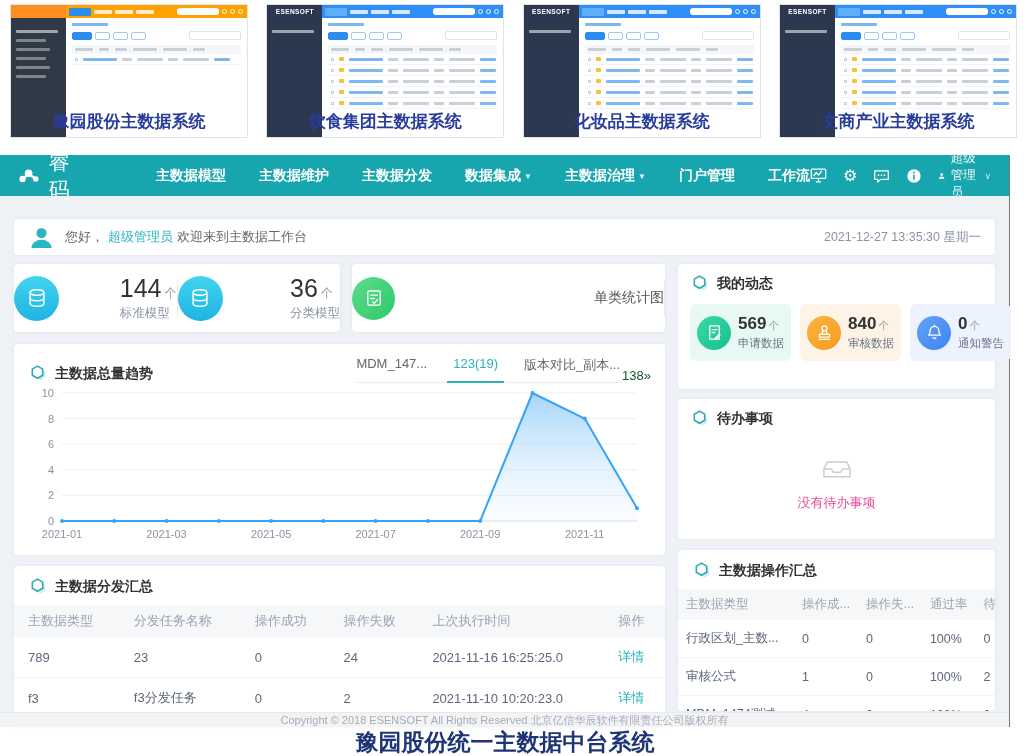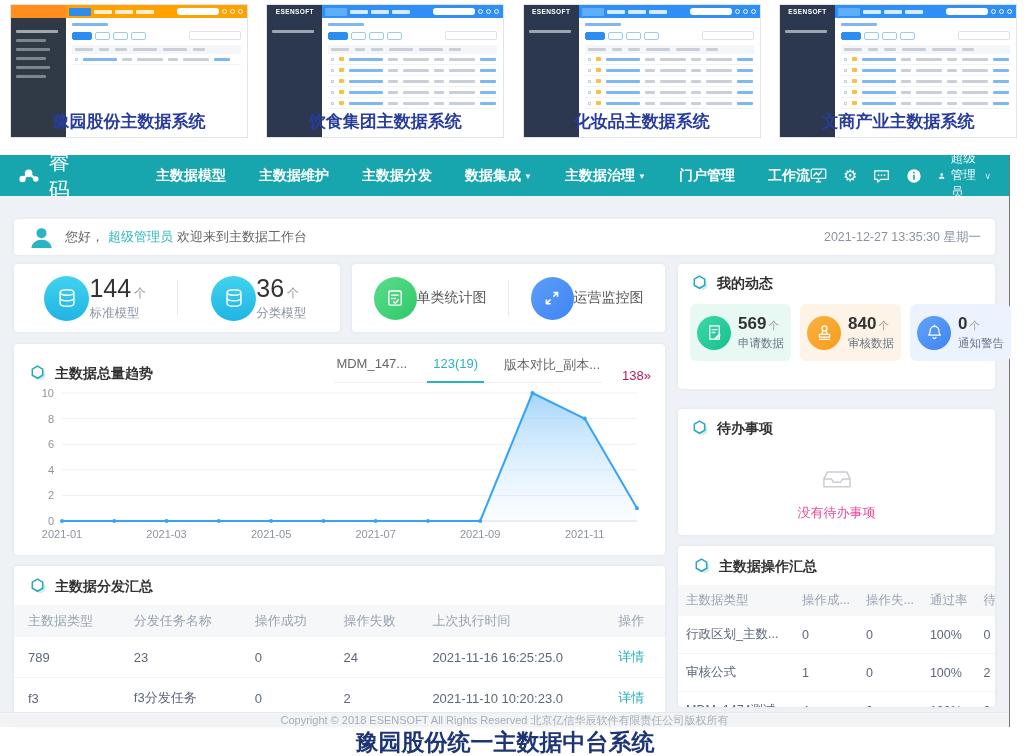--- a/index.html
+++ b/index.html
@@ -62,40 +62,40 @@
   .greeting .date { margin-left:auto; color:#8B93A3; font-size:12.5px; }
   .greeting .avatar { margin-right:10px; display:flex; }
 
   .cols { display:flex; gap:13px; margin-top:9px; }
   .col-left { width:651px; flex:none; }
   .col-right { width:317px; flex:none; }
 
   .stats-row { display:flex; gap:12px; }
   .stat-card { height:68px; display:flex; align-items:center; }
   #card-models { width:326px; } #card-links { width:313px; }
-  .stat-half { flex:1; display:flex; align-items:center; justify-content:center; }
+  .stat-half { flex:1; display:flex; align-items:center; justify-content:space-between; }
   .vdiv { width:1px; height:36px; background:#E8ECF1; flex:none; }
   .circle { border-radius:50%; display:flex; align-items:center; justify-content:center; flex:none; }
   .circle.cyan  { width:45px; height:45px; background:linear-gradient(180deg,#41D3EE,#1FB4E4); }
   .circle.green { width:43px; height:43px; background:linear-gradient(135deg,#5BDC8B,#2FC96A); }
   .circle.blue  { width:43px; height:43px; background:linear-gradient(135deg,#5C9FF8,#3F84F5); }
   .stat-num { font-size:25px; color:#333; }
   .stat-unit { font-size:12px; color:#999; margin-left:3px; }
   .stat-label { font-size:12.5px; color:#8A93A3; margin-top:2px; }
   .link-label { font-size:14px; color:#555; }
 
   .panel-title { display:flex; align-items:center; gap:8px; font-size:14px; font-weight:600; color:#333; }
 
   .chart-card { margin-top:12px; height:211px; padding:10px 14px; }
   .chart-head { display:flex; align-items:flex-end; }
   .tabs { margin-left:auto; display:flex; gap:26px; border-bottom:1px solid #ECEEF1; padding:2px 2px 8px; }
   .tab { font-size:13px; color:#666; position:relative; cursor:pointer; white-space:nowrap; }
   .tab.active { color:#2AB3BD; }
   .tab.active::after { content:""; position:absolute; left:-6px; right:-6px; bottom:-9px; height:2px; background:#2AB3BD; }
-  .tabs-more { font-size:13px; color:#be185d; margin-left:20px; padding-top:2px; cursor:pointer; white-space:nowrap; }
+  .tabs-more { font-size:13px; color:#14532d; padding-top:2px; cursor:pointer; white-space:nowrap; }
 
   .table-card { margin-top:11px; height:161px; overflow:hidden; }
   .table-card .panel-title { padding:11px 14px 9px; }
   table { width:100%; border-collapse:collapse; }
   #dispatch-table { font-size:13px; }
   #ops-table { font-size:12.5px; }
   th { background:#F6F7F9; color:#9AA3B3; font-weight:400; text-align:left; padding:7px 10px; white-space:nowrap; }
   td { color:#5D6779; padding:11px 10px; border-bottom:1px solid #F3F4F7; white-space:nowrap; }
   #ops-table td { padding:10px 8px; } #ops-table th { padding:7px 8px; }
   th:first-child, td:first-child { padding-left:14px; }
@@ -106,21 +106,21 @@
   .act-item { flex:1; border-radius:6px; padding:10px 7px; display:flex; align-items:center; gap:7px; }
   .act-item.c0 { background:#E8F9F3; } .act-item.c1 { background:#FDF3E6; } .act-item.c2 { background:#EDF3FE; }
   .act-circle { width:34px; height:34px; border-radius:50%; display:flex; align-items:center; justify-content:center; flex:none; }
   .c0 .act-circle { background:linear-gradient(135deg,#3BD9A8,#17C08D); }
   .c1 .act-circle { background:linear-gradient(135deg,#FBB243,#F79C1D); }
   .c2 .act-circle { background:linear-gradient(135deg,#62A4F8,#3E83F4); }
   .act-num { font-size:17px; font-weight:700; color:#333; }
   .act-unit { font-size:10.5px; color:#999; font-weight:400; margin-left:2px; }
   .act-label { font-size:11.5px; color:#6B7485; margin-top:2px; white-space:nowrap; }
 
-  .todo-card { margin-top:20px; height:126px; padding:10px 12px; }
+  .todo-card { margin-top:10px; height:140px; padding:10px 12px; }
   .todo-empty { margin-top:26px; text-align:center; }
   .todo-empty-text { color:#ec4899; font-size:13px; margin-top:8px; }
 
   .footer { position:absolute; left:0; right:0; bottom:0; height:15px; background:#F2F3F5; border-top:1px solid #E7E9EC; text-align:center; font-size:11px; color:#A6ADB9; line-height:14px; }
 
   .bottom-caption { position:absolute; top:727px; left:0; width:1010px; height:29px; text-align:center; font-family:"Liberation Serif","DejaVu Serif",serif; font-weight:bold; font-size:23px; color:#1E3575; line-height:31px; }
 </style>
 </head>
 <body>
 
@@ -561,29 +561,20 @@
                 <span class="circle green">
                   <svg width="20" height="20" viewBox="0 0 24 24" fill="none" stroke="#fff" stroke-width="1.7" stroke-linecap="round" stroke-linejoin="round">
                     <rect x="4.5" y="3.5" width="15" height="17" rx="2"></rect>
                     <path d="M8 8.5 h8 M8 12.5 h4.5"></path>
                     <path d="M10.5 16.5 l2 2 3.5 -4.5"></path>
                   </svg>
                 </span>
                 <span class="link-label">单类统计图</span>
               </div>
               <span class="vdiv"></span>
-              <div class="stat-half">
-                <span class="circle blue">
-                  <svg width="18" height="18" viewBox="0 0 24 24" fill="none" stroke="#fff" stroke-width="2" stroke-linecap="round" stroke-linejoin="round">
-                    <path d="M14.5 9.5 L19.5 4.5 M19.5 4.5 h-5 M19.5 4.5 v5"></path>
-                    <path d="M9.5 14.5 L4.5 19.5 M4.5 19.5 h5 M4.5 19.5 v-5"></path>
-                  </svg>
-                </span>
-                <span class="link-label">运营监控图</span>
-              </div>
             </div>
           </div>
 
           <div class="card chart-card">
             <div class="chart-head">
               <div class="panel-title">
                 <svg width="19" height="19" viewBox="0 0 22 22">
                   <polygon points="14.5,6 20,9 20,15.5 14.5,19 9,15.5 9,9" fill="#CDEEF1"></polygon>
                   <polygon points="11,2.5 17,6 17,13 11,16.5 5,13 5,6" fill="#fff" stroke="#2AA9B6" stroke-width="1.8"></polygon>
                 </svg>

